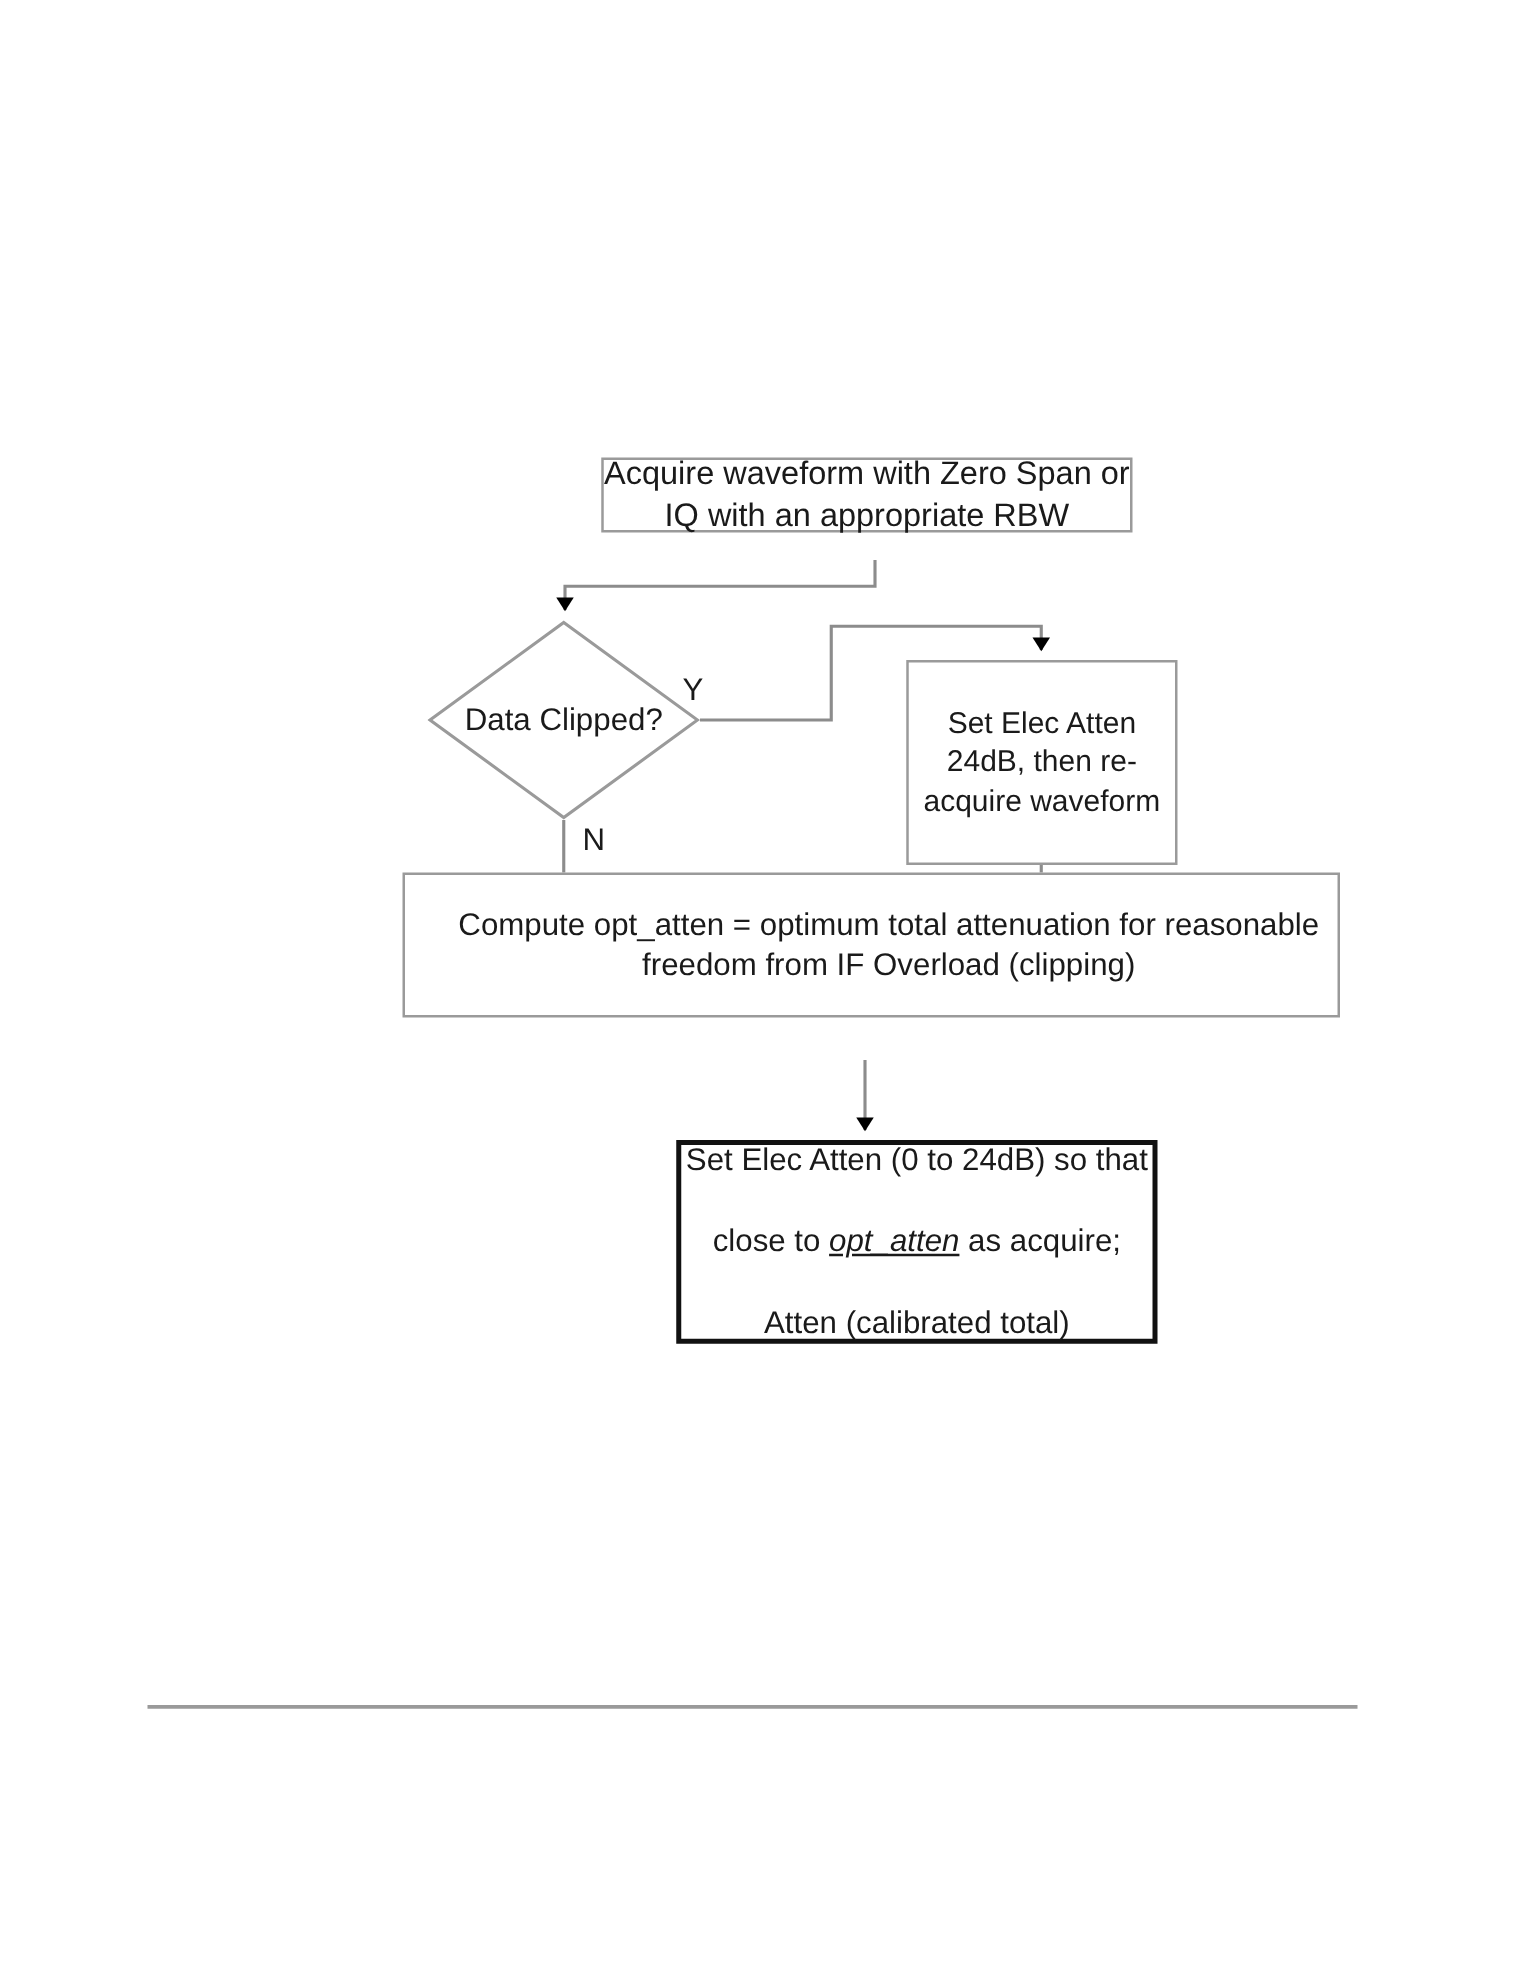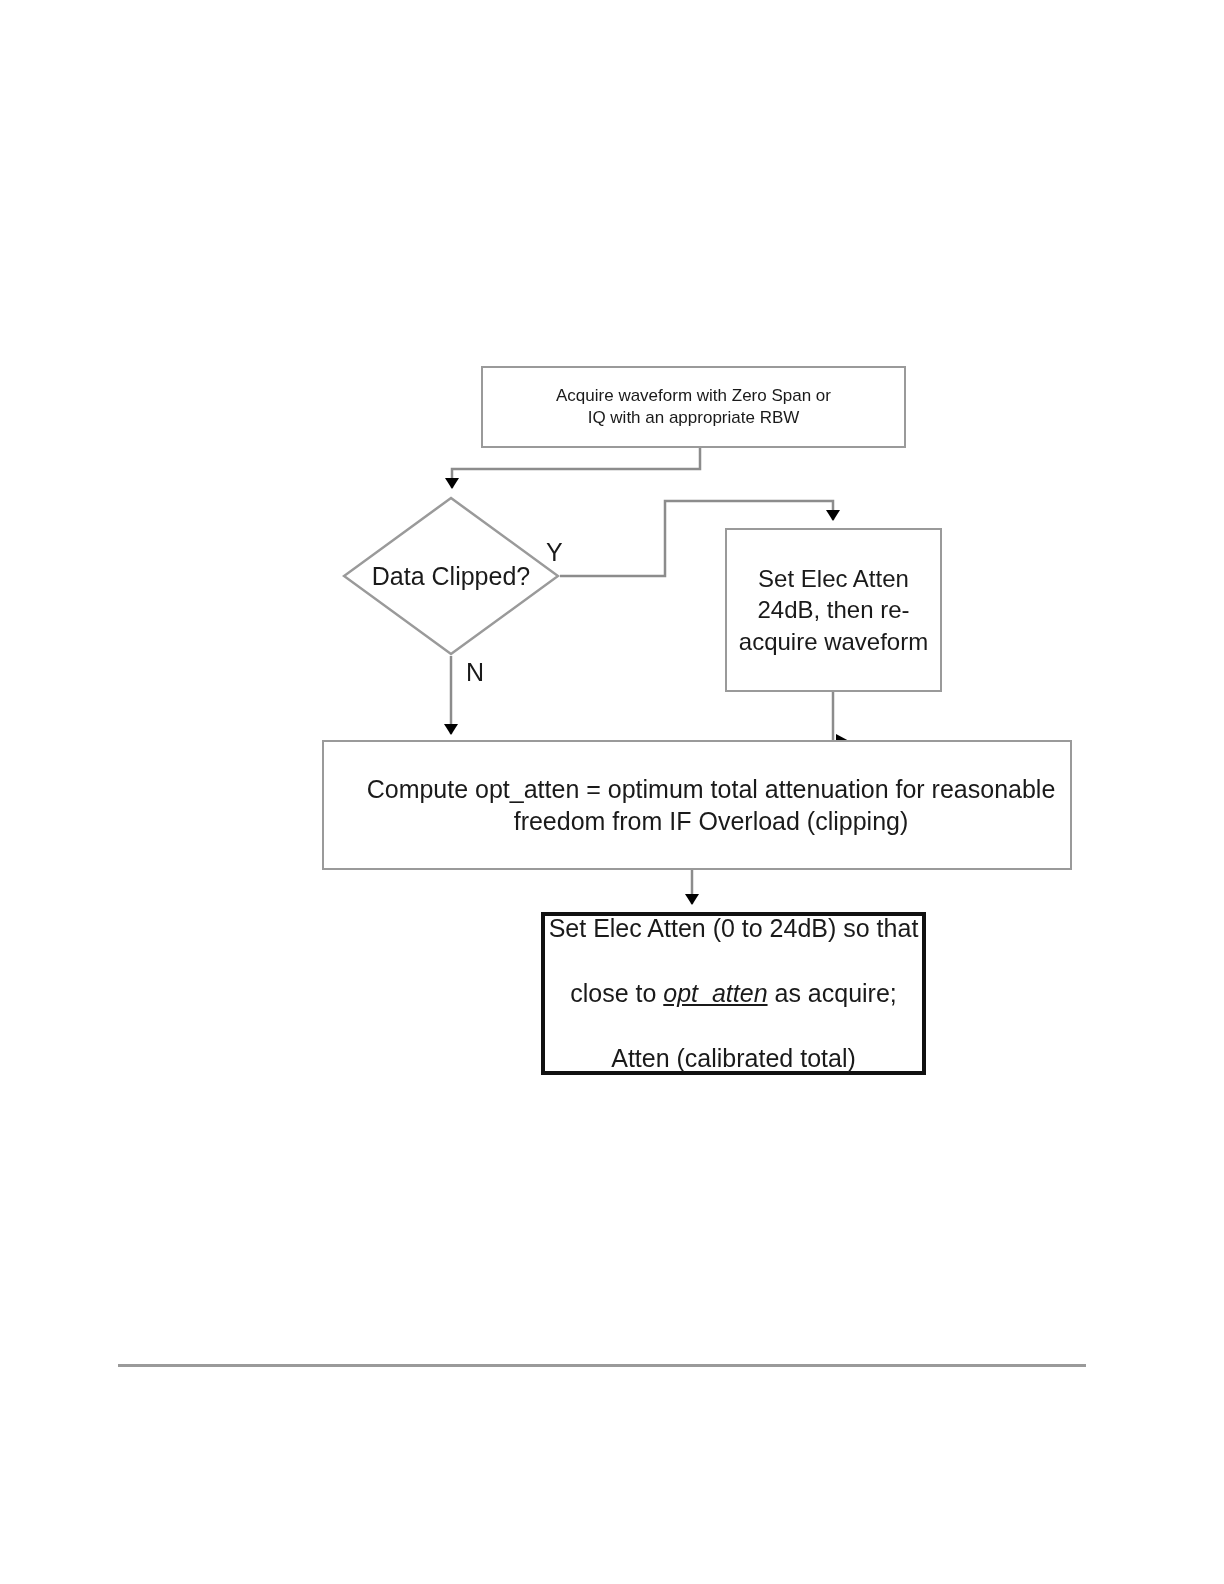--- a/index.html
+++ b/index.html
@@ -48,37 +48,37 @@
   
   .box-thick {
     border: 4px solid #111111;
     margin-left: 41px;
   }
 
   #node-acquire {
     left: 481px;
     top: 366px;
     width: 425px;
-    height: 82px;
-    font-size: 17px;
+    height: 60px;
+    font-size: 26px;
   }
 
   #node-set-atten-24 {
     left: 725px;
     top: 528px;
     width: 217px;
     height: 164px;
     font-size: 24px;
   }
 
   #node-compute {
     left: 322px;
-    top: 740px;
+    top: 698px;
     width: 750px;
-    height: 130px;
+    height: 116px;
     font-size: 25px;
     padding-left: 28px;
   }
 
   #node-set-atten-final {
     left: 500px;
     top: 912px;
     width: 385px;
     height: 163px;
     font-size: 25px;

